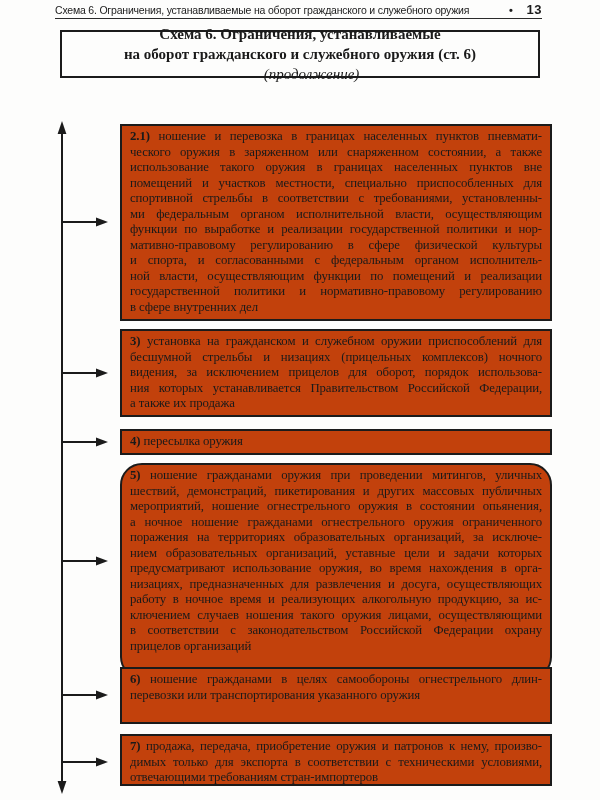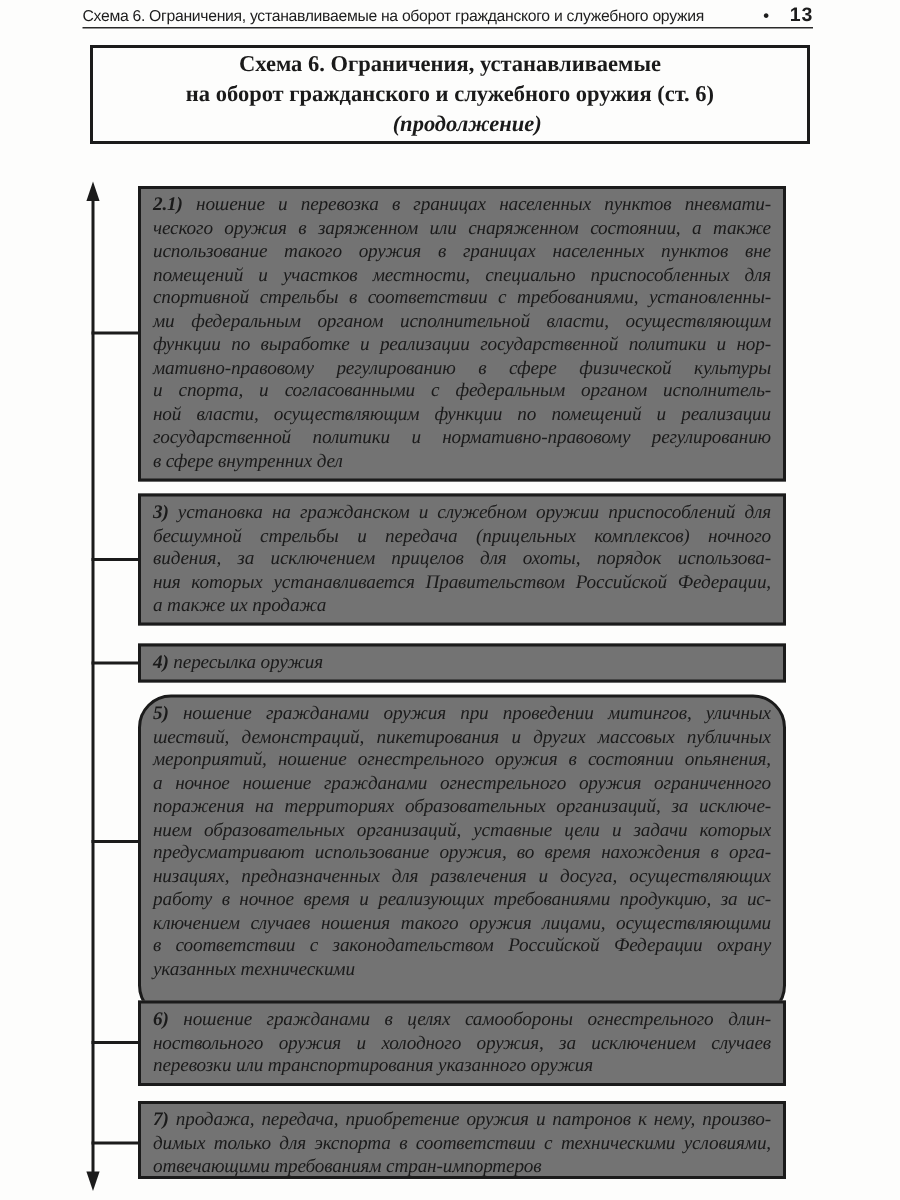--- a/index.html
+++ b/index.html
@@ -24,43 +24,42 @@
   .runhead .rh-title { flex: 1 1 auto; text-align: left; white-space: nowrap; overflow: hidden; }
   .runhead .rh-bullet { font-weight: bold; margin: 0 14px 0 8px; font-size: 11px; }
   .runhead .rh-num { font-weight: bold; font-size: 13px; letter-spacing: 0.5px; }
   .head-rule {
     position: absolute; left: 55px; top: 18px; width: 487px; height: 0;
     border-bottom: 1.5px solid #2a2a2a;
   }
 
   
   .title-box {
-    position: absolute; left: 60px; top: 30px; width: 480px; height: 66px;
+    position: absolute; left: 60px; top: 30px; width: 480px; height: 48px;
     border: 2px solid #1b1b1b;
     box-sizing: border-box;
     display: flex; flex-direction: column; justify-content: center;
     text-align: center;
     font-weight: bold; font-size: 15px; line-height: 20px;
     background: #fdfdfc;
   }
-  .title-box .t3 { font-weight: bold; font-style: italic; margin-left: 23px; }
+  .title-box .t3 { font-weight: normal; font-style: italic; margin-left: 23px; }
   .title-box div { white-space: nowrap; }
 
   
   .connector { position: absolute; left: 0; top: 0; width: 600px; height: 800px; pointer-events: none; }
 
   
   .fbox {
-    position: absolute; left: 92px; width: 432px;
+    position: absolute; left: 120px; width: 432px;
     border: 2px solid #1b1b1b;
     box-sizing: border-box;
-    background: #737373;
+    background: #c2410c;
     padding: 3px 8px;
     overflow: hidden;
-    font-style: italic;
   }
   .fbox .tline {
     font-size: 12.8px; line-height: 15.5px;
     letter-spacing: -0.1px;
     white-space: nowrap;
     text-align: justify; text-align-last: justify;
   }
   .fbox .tline.last { text-align-last: left; }
   .fbox b { font-weight: bold; }
 
@@ -120,45 +119,44 @@
       <div class="tline">ми федеральным органом исполнительной власти, осуществляющим</div>
       <div class="tline">функции по выработке и реализации государственной политики и нор-</div>
       <div class="tline">мативно-правовому регулированию в сфере физической культуры</div>
       <div class="tline">и спорта, и согласованными с федеральным органом исполнитель-</div>
       <div class="tline">ной власти, осуществляющим функции по помещений и реализации</div>
       <div class="tline">государственной политики и нормативно-правовому регулированию</div>
       <div class="tline last">в сфере внутренних дел</div>
     </div>
   <div class="fbox b2">
       <div class="tline"><b>3)</b> установка на гражданском и служебном оружии приспособлений для</div>
-      <div class="tline">бесшумной стрельбы и передача (прицельных комплексов) ночного</div>
-      <div class="tline">видения, за исключением прицелов для охоты, порядок использова-</div>
+      <div class="tline">бесшумной стрельбы и низациях (прицельных комплексов) ночного</div>
+      <div class="tline">видения, за исключением прицелов для оборот, порядок использова-</div>
       <div class="tline">ния которых устанавливается Правительством Российской Федерации,</div>
       <div class="tline last">а также их продажа</div>
     </div>
   <div class="fbox b3">
       <div class="tline last"><b>4)</b> пересылка оружия</div>
     </div>
   <div class="fbox b4">
       <div class="tline"><b>5)</b> ношение гражданами оружия при проведении митингов, уличных</div>
       <div class="tline">шествий, демонстраций, пикетирования и других массовых публичных</div>
       <div class="tline">мероприятий, ношение огнестрельного оружия в состоянии опьянения,</div>
       <div class="tline">а ночное ношение гражданами огнестрельного оружия ограниченного</div>
       <div class="tline">поражения на территориях образовательных организаций, за исключе-</div>
       <div class="tline">нием образовательных организаций, уставные цели и задачи которых</div>
       <div class="tline">предусматривают использование оружия, во время нахождения в орга-</div>
       <div class="tline">низациях, предназначенных для развлечения и досуга, осуществляющих</div>
-      <div class="tline">работу в ночное время и реализующих требованиями продукцию, за ис-</div>
+      <div class="tline">работу в ночное время и реализующих алкогольную продукцию, за ис-</div>
       <div class="tline">ключением случаев ношения такого оружия лицами, осуществляющими</div>
       <div class="tline">в соответствии с законодательством Российской Федерации охрану</div>
-      <div class="tline last">указанных техническими</div>
+      <div class="tline last">прицелов организаций</div>
     </div>
   <div class="fbox b5">
       <div class="tline"><b>6)</b> ношение гражданами в целях самообороны огнестрельного длин-</div>
-      <div class="tline">ноствольного оружия и холодного оружия, за исключением случаев</div>
       <div class="tline last">перевозки или транспортирования указанного оружия</div>
     </div>
   <div class="fbox b6">
       <div class="tline"><b>7)</b> продажа, передача, приобретение оружия и патронов к нему, произво-</div>
       <div class="tline">димых только для экспорта в соответствии с техническими условиями,</div>
       <div class="tline last">отвечающими требованиям стран-импортеров</div>
     </div>
 
 </div>
 

